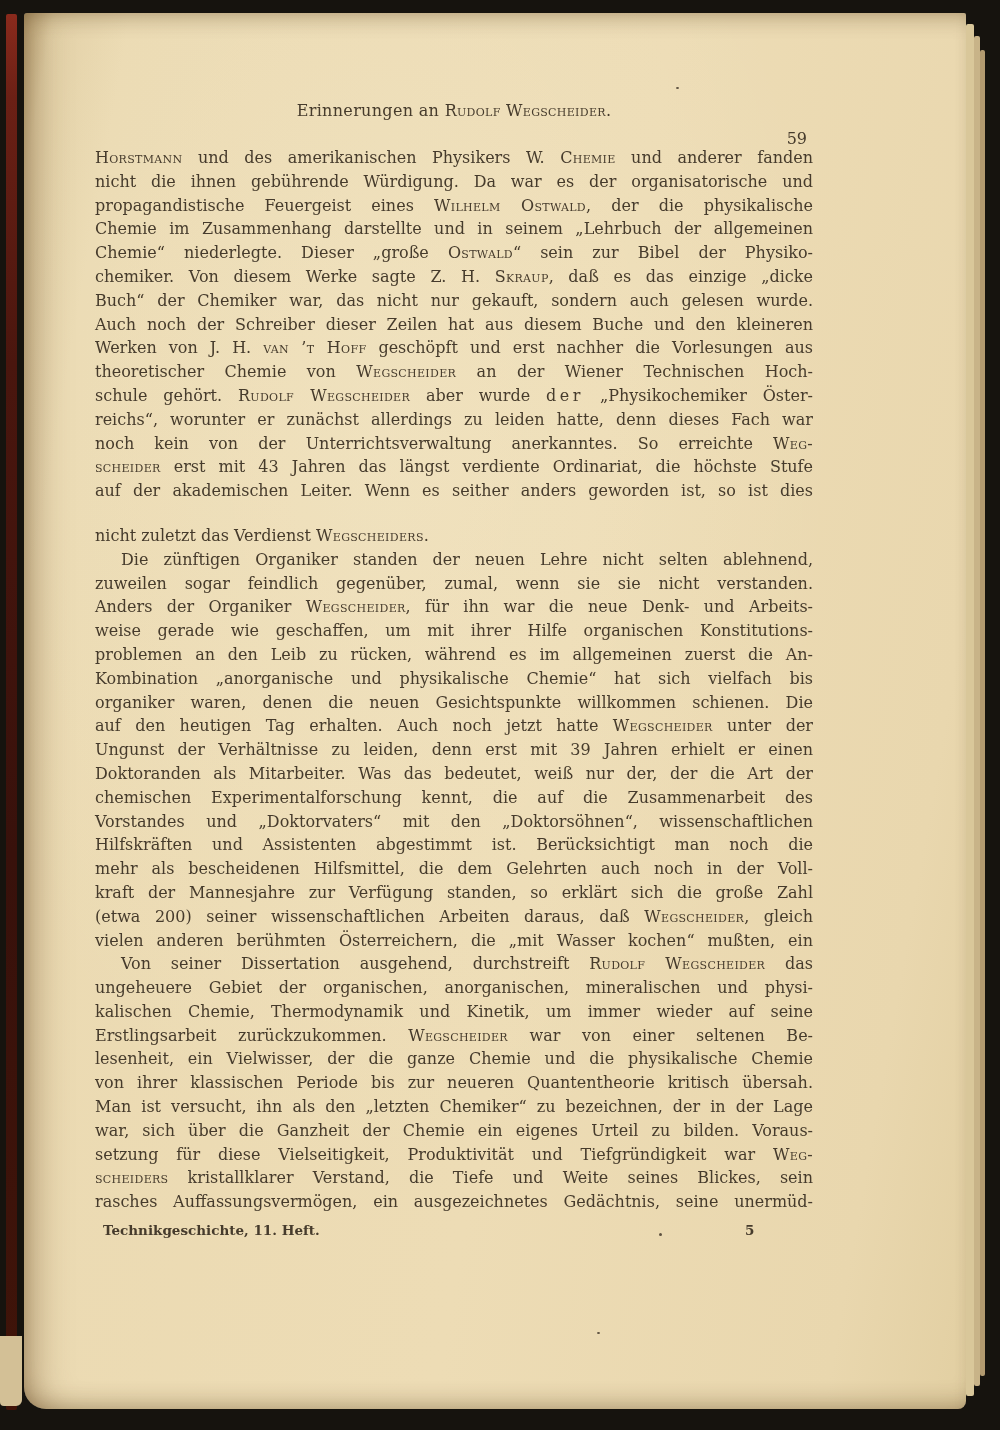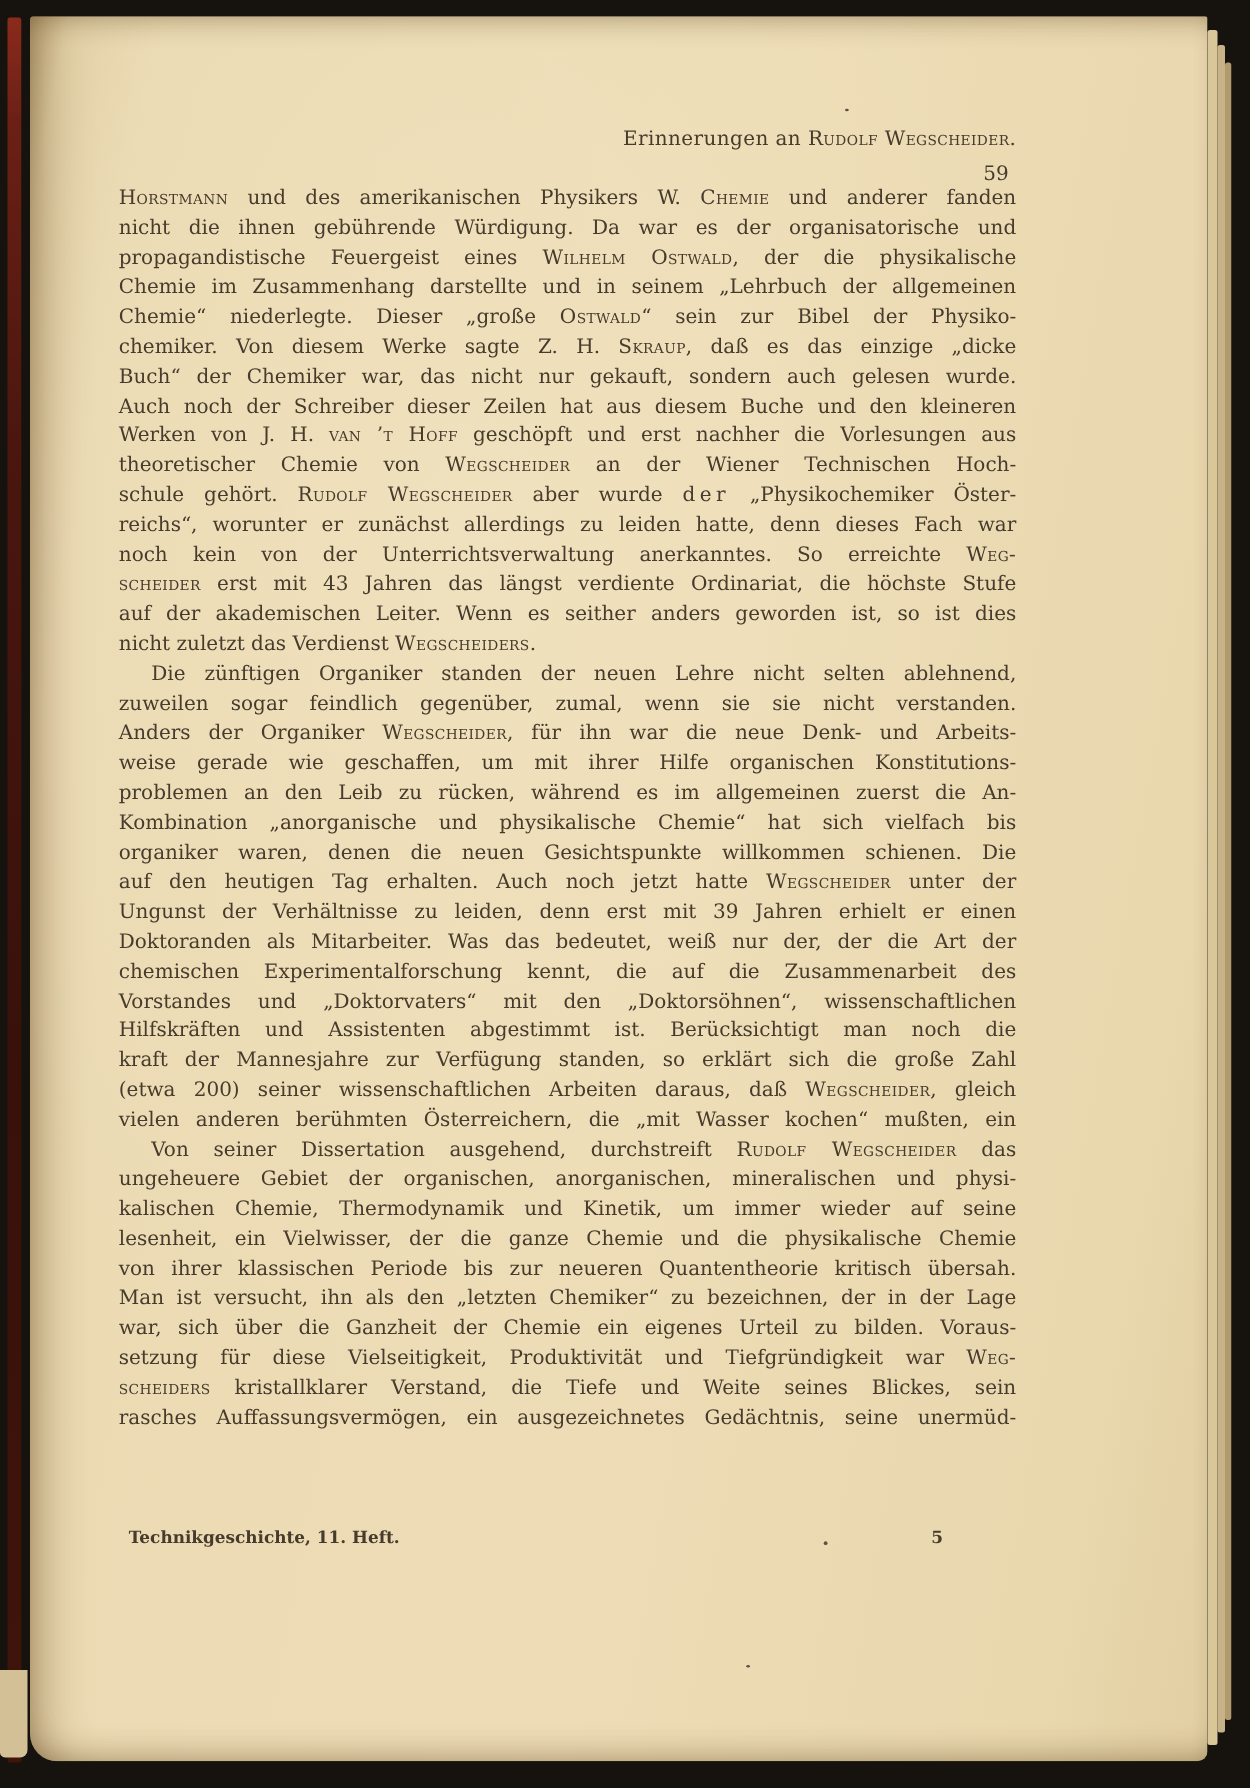--- a/index.html
+++ b/index.html
@@ -17,26 +17,26 @@
                     inset 0 14px 24px -16px rgba(80,55,20,.45),
                     inset 0 -18px 26px -18px rgba(80,55,20,.40);}
   .edge{position:absolute;border-radius:2px;}
   .edge.e1{left:966px;top:24px;width:8px;height:1372px;background:#d9c79a;}
   .edge.e2{left:974px;top:36px;width:6px;height:1350px;background:#c8b388;}
   .edge.e3{left:980px;top:50px;width:5px;height:1326px;background:#b29a6f;}
   .under-edge{position:absolute;left:0px;top:1336px;width:22px;height:70px;background:#d3c096;
         border-radius:0 0 6px 4px;}
   .textlayer{color:#463b2c;}
   .header{position:absolute;left:95px;top:101px;width:718px;height:24px;font-size:16px;}
-  .running-title{text-align:right;letter-spacing:.02em;}
+  .running-title{text-align:center;letter-spacing:.02em;}
   .page-number{position:absolute;right:6px;top:0;margin-top:28px;}
   .body{position:absolute;left:95px;top:146px;width:718px;font-size:16px;line-height:23.8px;}
   .para{margin:0;}
   .line{text-align:justify;text-align-last:justify;white-space:normal;}
-  .line.lastline{text-align-last:left;}
+  .line.lastline{text-align-last:left;margin-top:21px;}
   .line.indent{padding-left:26px;}
   .sc{font-variant:small-caps;letter-spacing:.02em;}
   .ls{letter-spacing:.22em;}
   .footer{position:absolute;left:95px;top:1222px;width:718px;font-size:13.5px;font-weight:bold;}
   .imprint{position:absolute;left:8px;top:0;}
   .sheet-no{position:absolute;left:650px;top:0;font-weight:bold;}
   .speck{position:absolute;border-radius:50%;background:#5d5140;}
   .speck.s1{left:659px;top:1233px;width:3px;height:3px;}
   .speck.s2{left:676px;top:87px;width:3px;height:2px;}
   .speck.s3{left:597px;top:1332px;width:3px;height:2px;}
@@ -84,28 +84,30 @@
           <div class="line"><span>weise gerade wie geschaffen, um mit ihrer Hilfe organischen Konstitutions-</span></div>
           <div class="line"><span>problemen an den Leib zu rücken, während es im allgemeinen zuerst die An-</span></div>
           <div class="line"><span>Kombination „anorganische und physikalische Chemie“ hat sich vielfach bis</span></div>
           <div class="line"><span>organiker waren, denen die neuen Gesichtspunkte willkommen schienen. Die</span></div>
           <div class="line"><span>auf den heutigen Tag erhalten. Auch noch jetzt hatte </span><span class="sc">Wegscheider</span><span> unter der</span></div>
           <div class="line"><span>Ungunst der Verhältnisse zu leiden, denn erst mit 39 Jahren erhielt er einen</span></div>
           <div class="line"><span>Doktoranden als Mitarbeiter. Was das bedeutet, weiß nur der, der die Art der</span></div>
           <div class="line"><span>chemischen Experimentalforschung kennt, die auf die Zusammenarbeit des</span></div>
           <div class="line"><span>Vorstandes und „Doktorvaters“ mit den „Doktorsöhnen“, wissenschaftlichen</span></div>
           <div class="line"><span>Hilfskräften und Assistenten abgestimmt ist. Berücksichtigt man noch die</span></div>
+          <div class="line"><span>mehr als bescheidenen Hilfsmittel, die dem Gelehrten auch noch in der Voll-</span></div>
           <div class="line"><span>kraft der Mannesjahre zur Verfügung standen, so erklärt sich die große Zahl</span></div>
           <div class="line"><span>(etwa 200) seiner wissenschaftlichen Arbeiten daraus, daß </span><span class="sc">Wegscheider</span><span>, gleich</span></div>
           <div class="line"><span>vielen anderen berühmten Österreichern, die „mit Wasser kochen“ mußten, ein</span></div>
         </div>
         <div class="para">
           <div class="line indent"><span>Von seiner Dissertation ausgehend, durchstreift </span><span class="sc">Rudolf Wegscheider</span><span> das</span></div>
           <div class="line"><span>ungeheuere Gebiet der organischen, anorganischen, mineralischen und physi-</span></div>
           <div class="line"><span>kalischen Chemie, Thermodynamik und Kinetik, um immer wieder auf seine</span></div>
+          <div class="line"><span>Erstlingsarbeit zurückzukommen. </span><span class="sc">Wegscheider</span><span> war von einer seltenen Be-</span></div>
           <div class="line"><span>lesenheit, ein Vielwisser, der die ganze Chemie und die physikalische Chemie</span></div>
           <div class="line"><span>von ihrer klassischen Periode bis zur neueren Quantentheorie kritisch übersah.</span></div>
           <div class="line"><span>Man ist versucht, ihn als den „letzten Chemiker“ zu bezeichnen, der in der Lage</span></div>
           <div class="line"><span>war, sich über die Ganzheit der Chemie ein eigenes Urteil zu bilden. Voraus-</span></div>
           <div class="line"><span>setzung für diese Vielseitigkeit, Produktivität und Tiefgründigkeit war </span><span class="sc">Weg-</span></div>
           <div class="line"><span class="sc">scheiders</span><span> kristallklarer Verstand, die Tiefe und Weite seines Blickes, sein</span></div>
           <div class="line"><span>rasches Auffassungsvermögen, ein ausgezeichnetes Gedächtnis, seine unermüd-</span></div>
         </div>
       </div>
 

